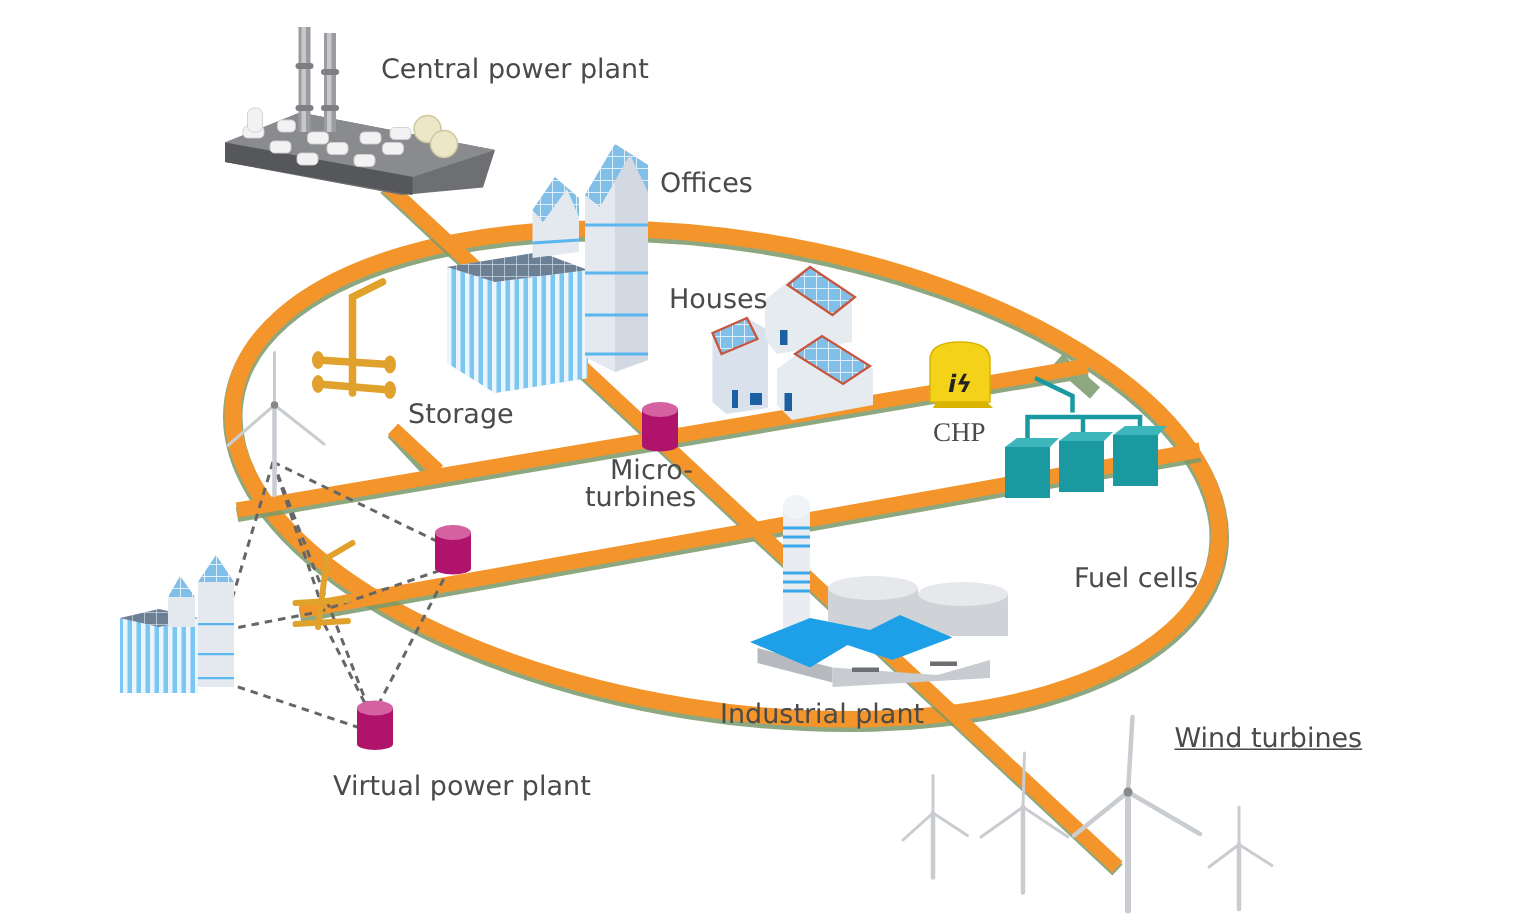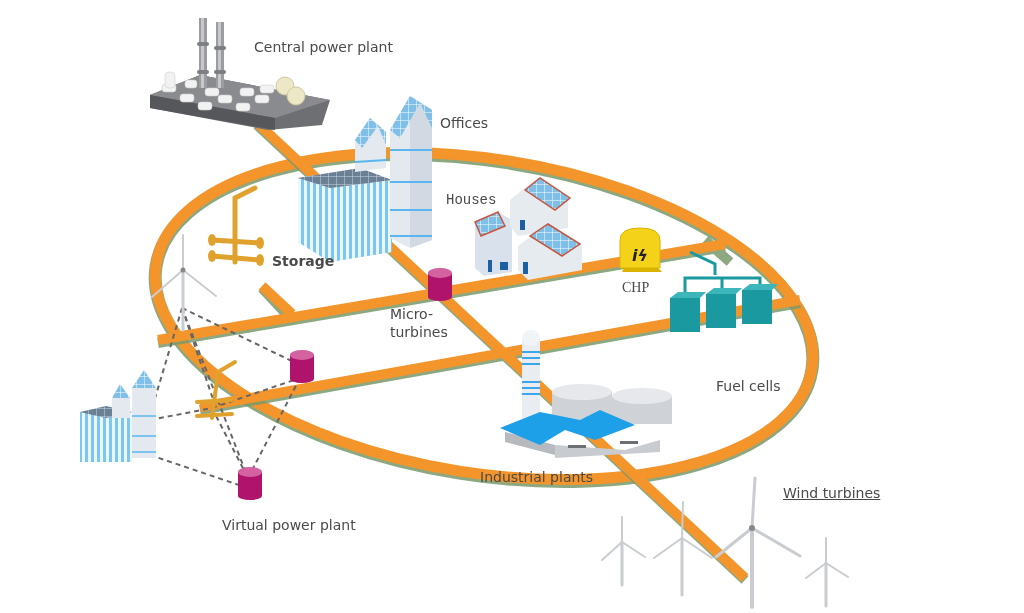--- a/index.html
+++ b/index.html
@@ -1,19 +1,19 @@
 <!DOCTYPE html>
 <html><head>
 <meta charset="utf-8">
 <style>
   html, body { margin:0; padding:0; background:#ffffff; }
   body { width:1024px; height:613px; position:relative; overflow:hidden; font-family:"DejaVu Sans", sans-serif; }
   #stage { position:absolute; left:0; top:0; width:1024px; height:613px; }
-  .lbl { position:absolute; font-family:"DejaVu Sans", sans-serif; font-size:14px; color:#4a4a4a; line-height:18px; white-space:nowrap; }
-  .lbl.center { text-align:left; }
+  .lbl { position:absolute; font-family:"DejaVu Sans", sans-serif; font-size:18px; color:#4a4a4a; line-height:18px; white-space:nowrap; }
+  .lbl.center { text-align:right; }
 </style>
 </head>
 <body>
 
 <svg id="stage" viewBox="0 0 1024 613" xmlns="http://www.w3.org/2000/svg">
   <defs>
     <linearGradient id="blueCol" x1="0" x2="1" y1="0" y2="0">
       <stop offset="0" stop-color="#c9e7fb"></stop>
       <stop offset="0.5" stop-color="#8fcdf4"></stop>
       <stop offset="1" stop-color="#c9e7fb"></stop>
@@ -265,23 +265,23 @@
   </g>
   <g>
     <rect x="238" y="472" width="24" height="24" fill="#b0136b"></rect>
     <ellipse cx="250" cy="496" rx="12" ry="4" fill="#b0136b"></ellipse>
     <ellipse cx="250" cy="472" rx="12" ry="5" fill="#d461a0"></ellipse>
   </g>
 </svg>
 
 <div class="lbl" style="left:254px; top:38px;">Central power plant</div>
 <div class="lbl" style="left:440px; top:114px;">Offices</div>
-<div class="lbl" style="left:446px; top:191px;font-family:Liberation Mono, monospace;">Houses</div>
-<div class="lbl" style="left:272px; top:252px;font-weight:bold;">Storage</div>
+<div class="lbl" style="left:446px; top:191px;">Houses</div>
+<div class="lbl" style="left:272px; top:268px;">Storage</div>
 <div class="lbl" style="left:622px; top:279px;font-family:Liberation Serif, serif;">CHP</div>
 <div class="lbl center" style="left:390px; top:305px; width:72px;">
   <div>Micro-</div>
   <div>turbines</div>
 </div>
 <div class="lbl" style="left:716px; top:345px;margin-top:32px;">Fuel cells</div>
-<div class="lbl" style="left:480px; top:468px;">Industrial plants</div>
+<div class="lbl" style="left:480px; top:468px;">Industrial plant</div>
 <div class="lbl" style="left:783px; top:484px;text-decoration:underline;">Wind turbines</div>
 <div class="lbl" style="left:178px; top:516px;margin-left:44px;">Virtual power plant</div>
 
 </body></html>

